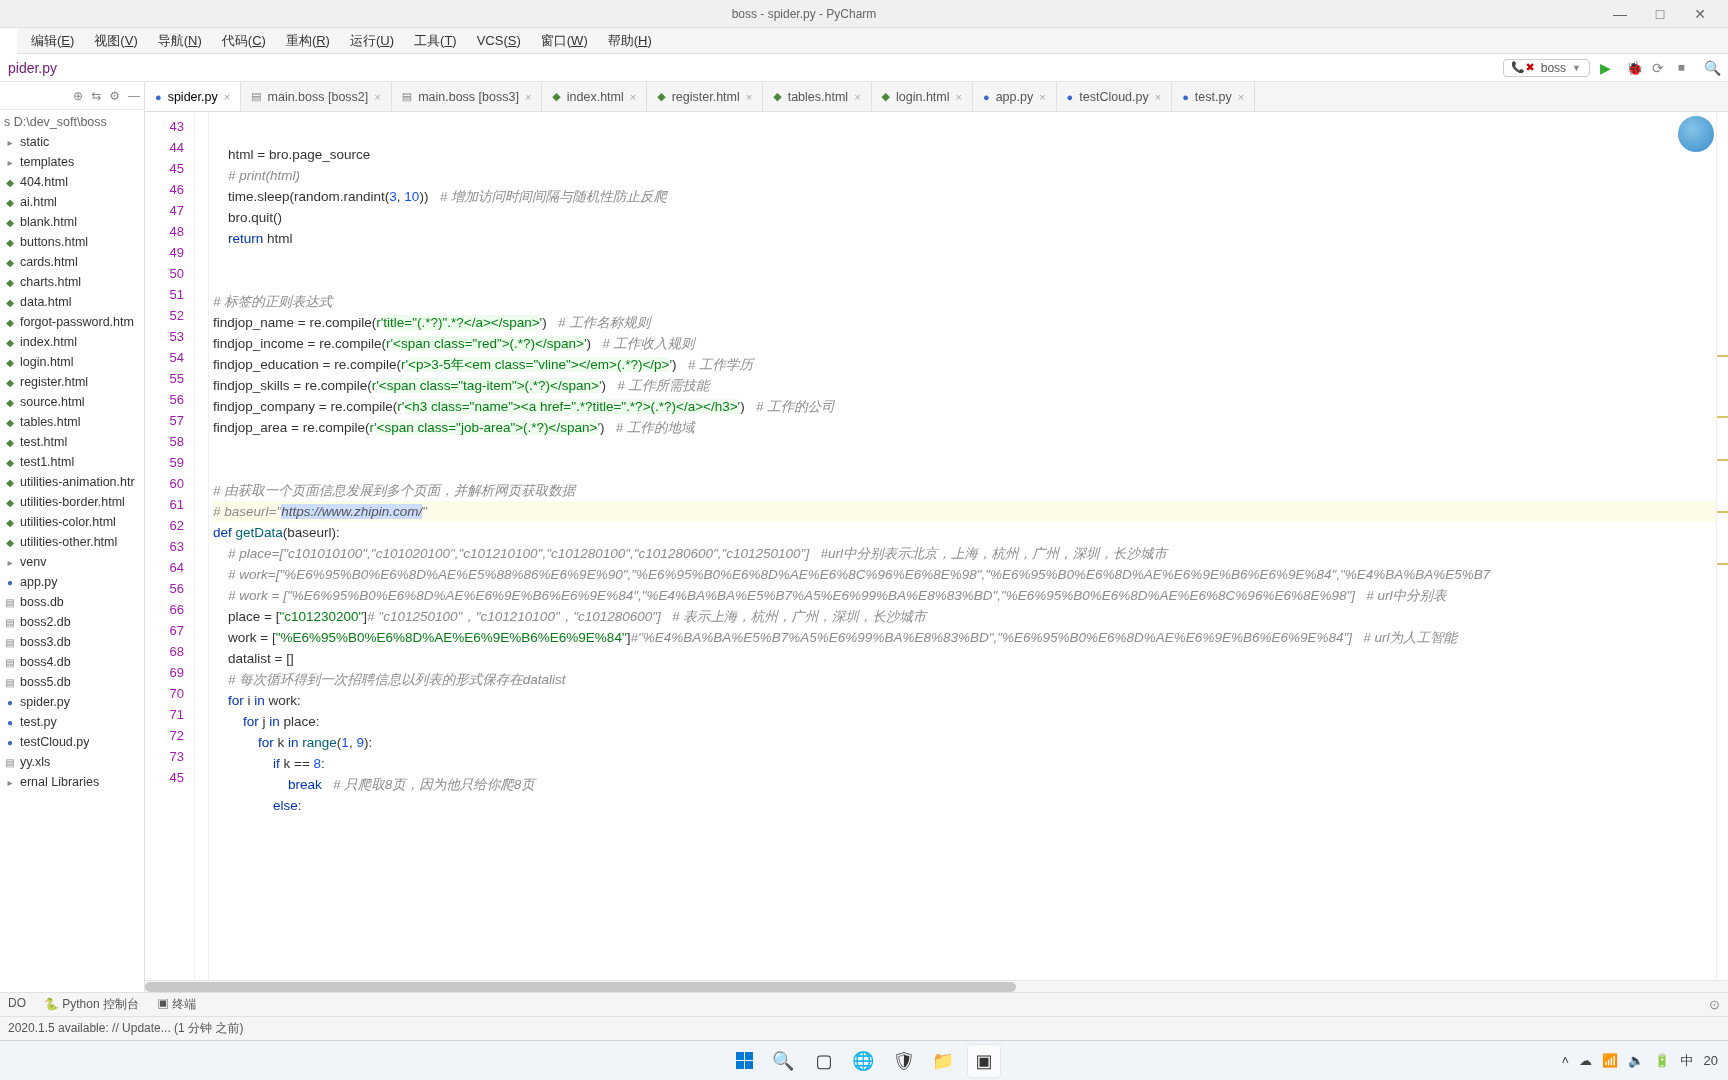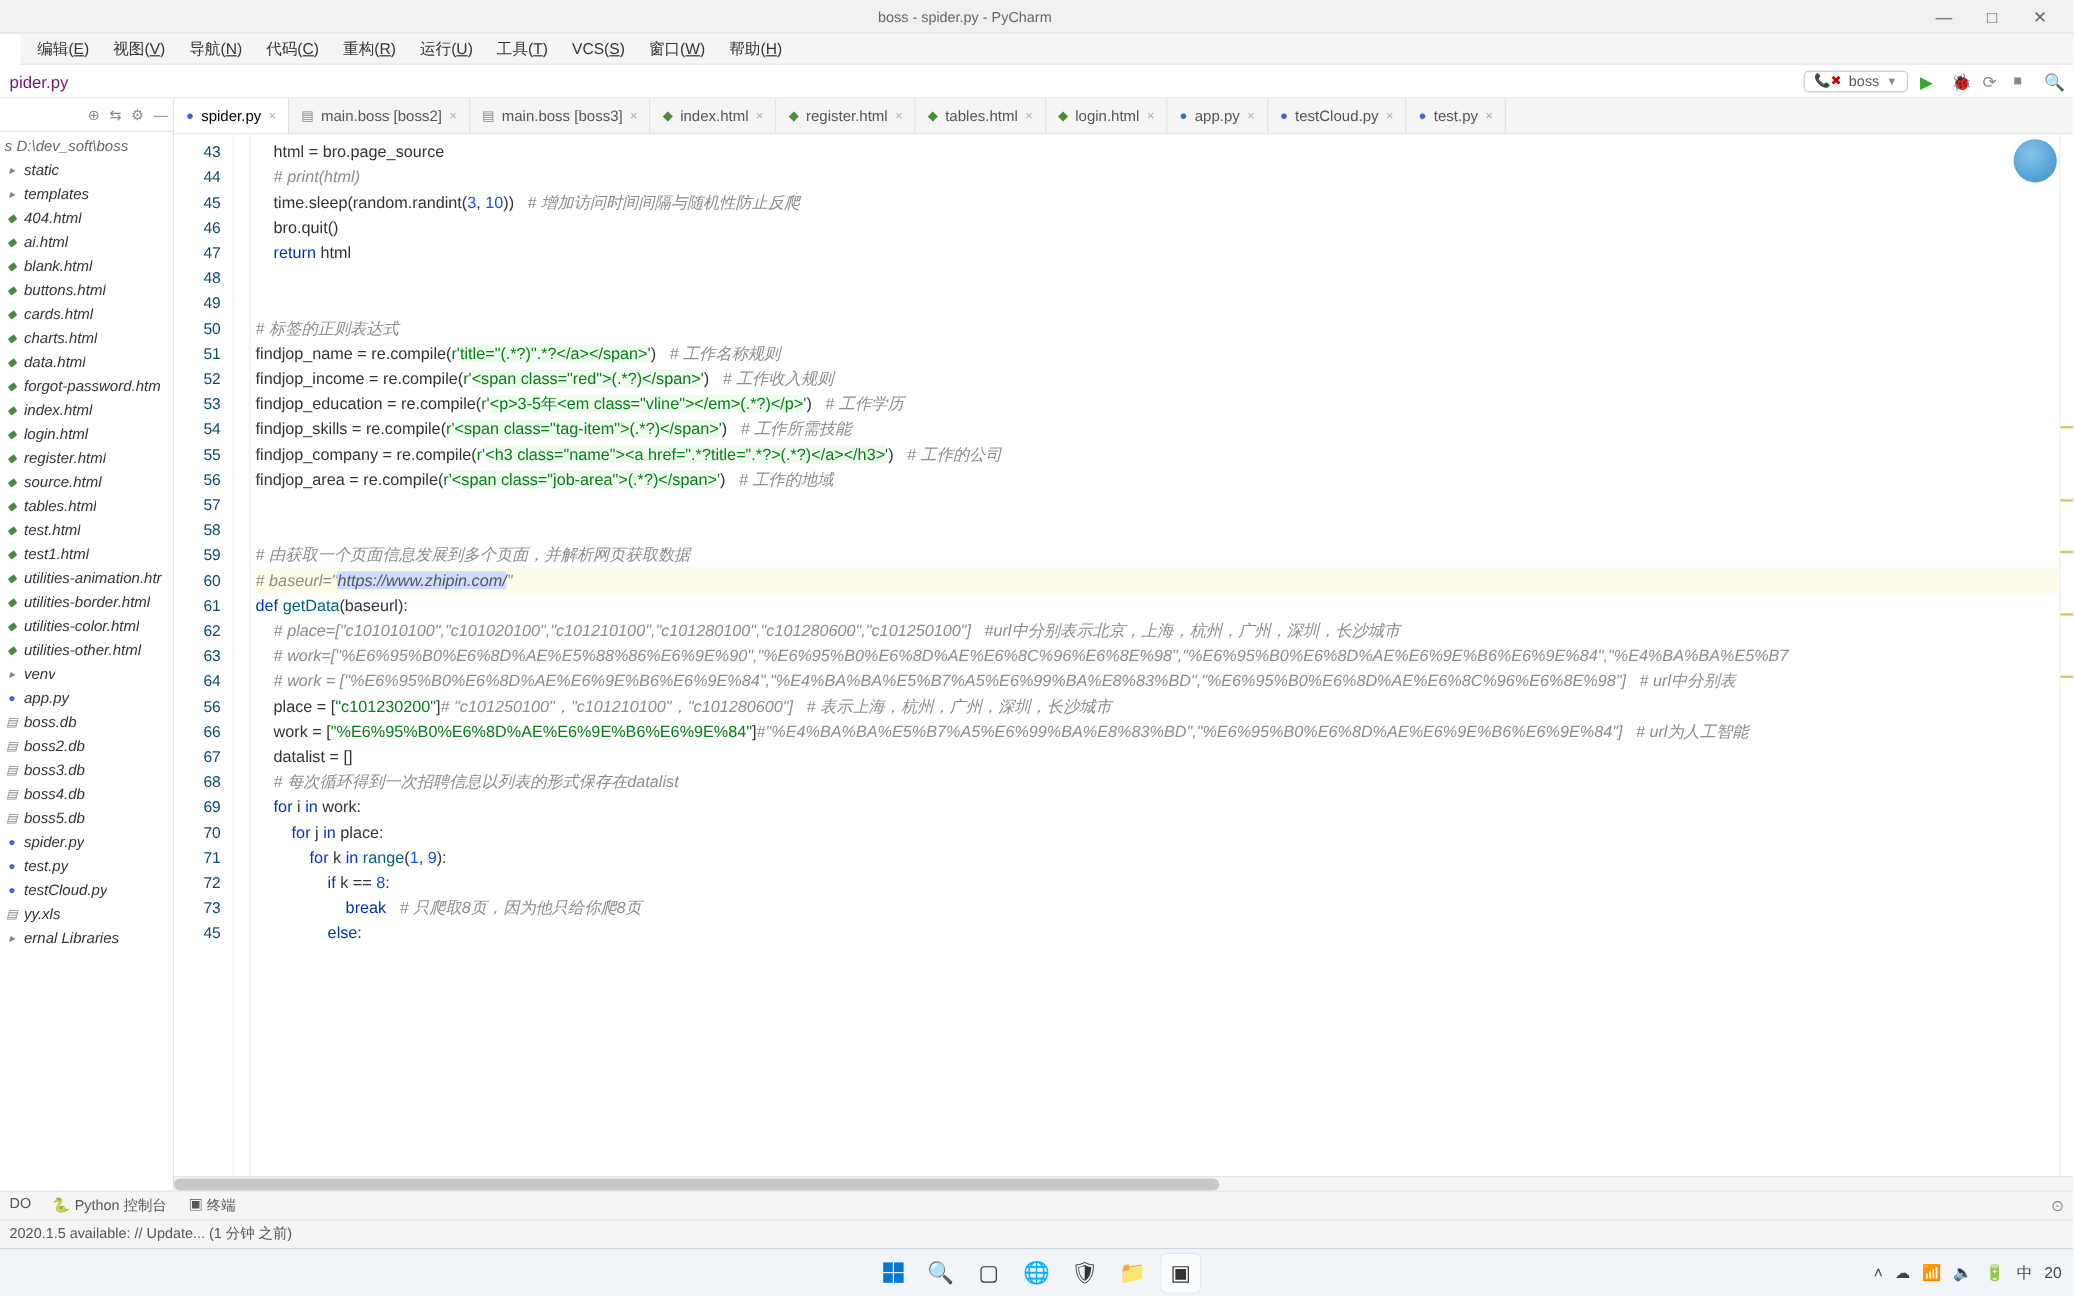--- a/index.html
+++ b/index.html
@@ -27,45 +27,45 @@
 .run-debug { color: #3a8f3a; }
 .run-stop { color: #888; }
 
 
 .mainrow { display: flex; height: calc(100% - 28px - 26px - 28px - 24px - 24px - 40px); }
 
 
 .project { width: 145px; background: #fff; border-right: 1px solid #e0e0e0; overflow: hidden; font-size: 12.5px; }
 .project .phead { height: 28px; display: flex; align-items: center; padding: 0 4px; border-bottom: 1px solid #e5e5e5; gap: 8px; justify-content: flex-end;}
 .project .phead .ic { color: #888; font-size: 12px; }
-.project .tree { padding: 2px 0; font-style: italic; }
+.project .tree { padding: 2px 0; }
 .project .trow { padding: 1px 4px 1px 4px; white-space: nowrap; display: flex; align-items: center; gap: 4px; height: 20px; }
 .project .trow .fi { width: 12px; font-size: 10px; display: inline-flex; justify-content: center;}
 .project .fi.html { color: #4a8a3a; }
 .project .fi.py { color: #3a6aca; }
 .project .fi.db { color: #888; }
 .project .fi.dir { color: #888; }
 .project .pname { overflow: hidden; }
 
 
 .editorwrap { flex: 1; display: flex; flex-direction: column; min-width: 0;}
 .tabs { height: 30px; display: flex; align-items: stretch; border-bottom: 1px solid #e0e0e0; background: #f5f5f5; }
 .tab { display: flex; align-items: center; gap: 6px; padding: 0 10px; border-right: 1px solid #e0e0e0; font-size: 12.5px; color: #555; background: #f5f5f5; cursor: pointer;}
 .tab.active { background: #fff; color: #000; }
 .tab .ti { font-size: 11px; }
 .tab .ti.py { color: #3a6aca;}
 .tab .ti.db { color: #888;}
 .tab .ti.html { color: #4a8a3a;}
 .tab .tx { color: #aaa; font-size: 11px; }
 
 .editor { flex: 1; display: flex; overflow: hidden; position: relative; background: #fff; }
-.gutter { width: 50px; text-align: right; color: #0c4a6e; padding: 4px 10px 4px 0; font-family: "JetBrains Mono", Consolas, monospace; font-size: 13px; line-height: 21px; background: #fff; border-right: 1px solid #f0f0f0; user-select: none;}
+.gutter { width: 50px; text-align: right; color: #a21caf; padding: 4px 10px 4px 0; font-family: "JetBrains Mono", Consolas, monospace; font-size: 13px; line-height: 21px; background: #fff; border-right: 1px solid #f0f0f0; user-select: none;}
 .gutter div { height: 21px; }
 .foldcol { width: 14px; border-right: 1px solid #f0f0f0; }
-.code { flex: 1; padding: 4px 0 4px 4px; font-family: "JetBrains Mono", Consolas, monospace; font-size: 13.5px; line-height: 21px; white-space: pre; overflow: hidden; position: relative;}
+.code { flex: 1; padding: 4px 0 4px 4px; font-family: "JetBrains Mono", Consolas, monospace; font-size: 13.5px; line-height: 21px; white-space: pre; overflow: hidden; position: relative; margin-top: 28px;}
 
 .code .ln { height: 21px; }
 .c-kw { color: #0033B3; }
 .c-str { color: #067D17; }
 .c-strbg { background: #edfced; }
 .c-num { color: #1750EB; }
 .c-com { color: #8C8C8C; font-style: italic; }
 .c-fn { color: #00627A; }
 .c-link { background: #ccddff; color: #555; }
 .c-cur { background: #fcfce8; }

